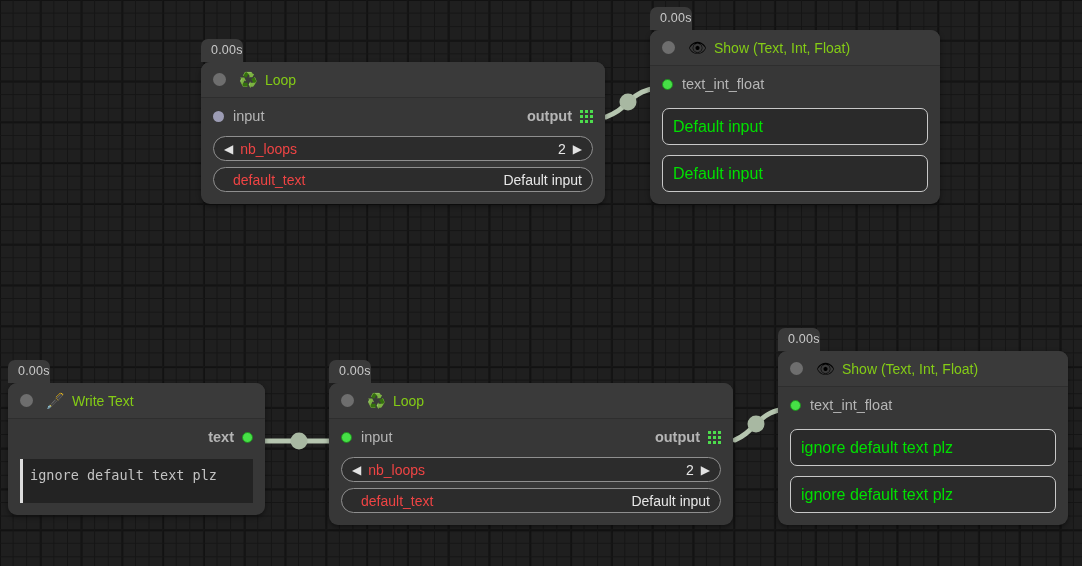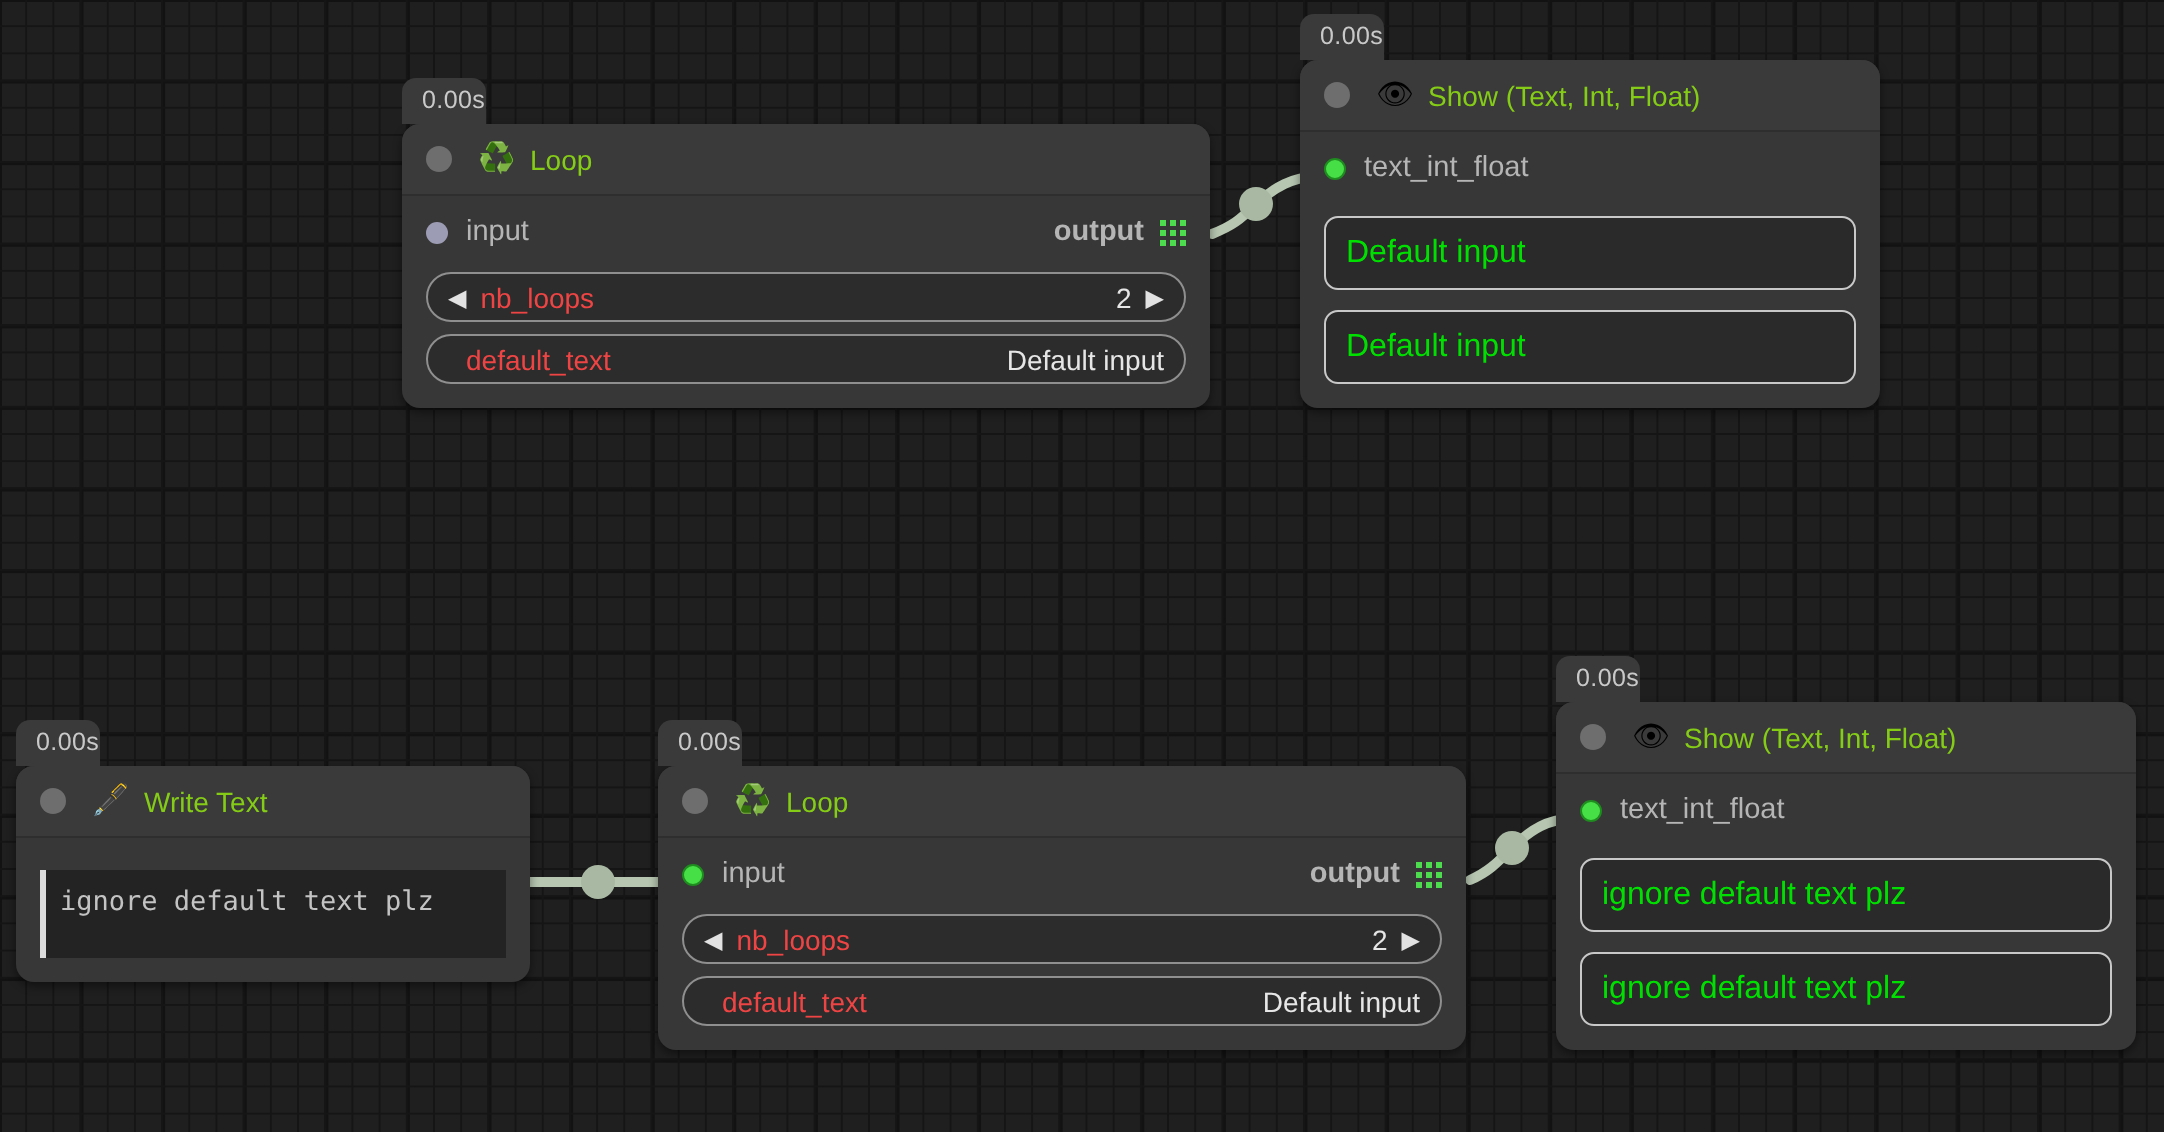--- a/index.html
+++ b/index.html
@@ -218,20 +218,26 @@
   </div>
 
   <div class="node" style="left:8px; top:383px; width:257px;">
     <div class="time-badge">0.00s</div>
     <div class="node-header">
       <span class="status-dot"></span>
       <span class="head-icon">🖋️</span>
       <span class="node-title">Write Text</span>
     </div>
     <div class="node-body">
+      <div class="port-row" style="justify-content:flex-end;">
+        <span class="port-right">
+          <span class="port-label">text</span>
+          <span class="port-dot live"></span>
+        </span>
+      </div>
       <div class="text-area">ignore default text plz</div>
     </div>
   </div>
 
   <div class="node" style="left:329px; top:383px; width:404px;">
     <div class="time-badge">0.00s</div>
     <div class="node-header">
       <span class="status-dot"></span>
       <span class="head-icon">♻️</span>
       <span class="node-title">Loop</span>

